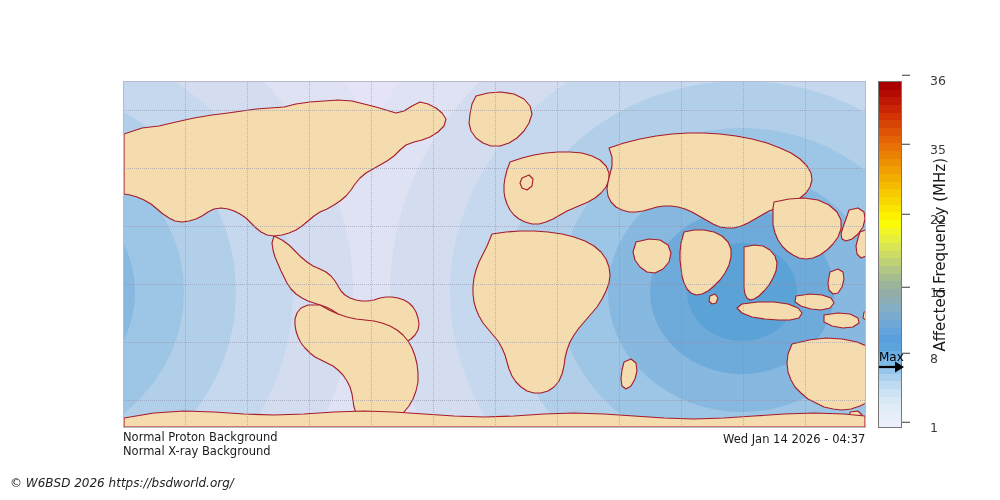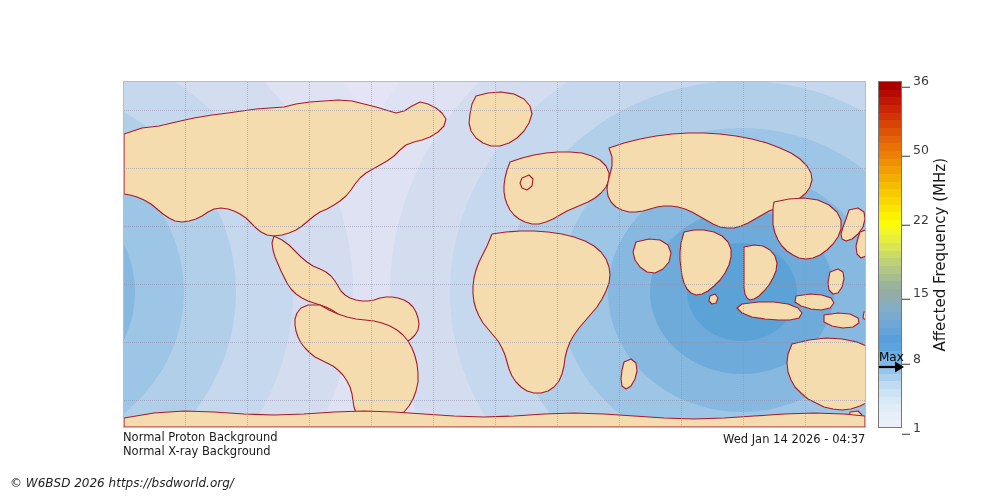--- a/index.html
+++ b/index.html
@@ -36,21 +36,21 @@
   .grid-h,.grid-v{position:absolute;pointer-events:none;}
   .grid-h{left:0;width:100%;height:0;border-top:1px dotted rgba(140,140,170,.55);}
   .grid-v{top:0;height:100%;width:0;border-left:1px dotted rgba(140,140,170,.55);}
 
   
   .cbar-wrap{position:absolute;left:878px;top:81px;width:24px;height:347px;}
   .cbar{position:absolute;inset:0;border:1px solid #777;box-sizing:border-box;
         display:flex;flex-direction:column;}
   .cbar-band{flex:1 1 auto;width:100%;}
   .cbar-ticks{position:absolute;left:24px;top:0;width:80px;height:347px;}
-  .tick{position:absolute;left:0;display:flex;align-items:flex-end;gap:3px;
+  .tick{position:absolute;left:0;display:flex;align-items:flex-start;gap:20px;
         transform:translateY(-50%);}
   .tick-line{width:8px;height:0;border-top:1.3px solid #3a3a3a;display:block;}
   .tick-lab{font-size:12.5px;color:#3a3a3a;line-height:1;}
   .cbar-title{
     position:absolute;left:926px;top:81px;height:347px;width:28px;
     display:flex;align-items:center;justify-content:center;
   }
   .cbar-title span{
     writing-mode:vertical-rl;transform:rotate(180deg);
     font-size:15px;color:#1a1a1a;white-space:nowrap;
@@ -296,21 +296,21 @@
         <div class="tick" style="top: 212px;">
           <span class="tick-line"></span>
           <span class="tick-lab">15</span>
         </div>
         <div class="tick" style="top: 138.8px;">
           <span class="tick-line"></span>
           <span class="tick-lab">22</span>
         </div>
         <div class="tick" style="top: 69.4px;">
           <span class="tick-line"></span>
-          <span class="tick-lab">50</span>
+          <span class="tick-lab">35</span>
         </div>
         <div class="tick" style="top: 0px;">
           <span class="tick-line"></span>
           <span class="tick-lab">36</span>
         </div>
       </div>
   </div>
 
   <div class="maxmark">
     <div class="lbl">Max</div>

